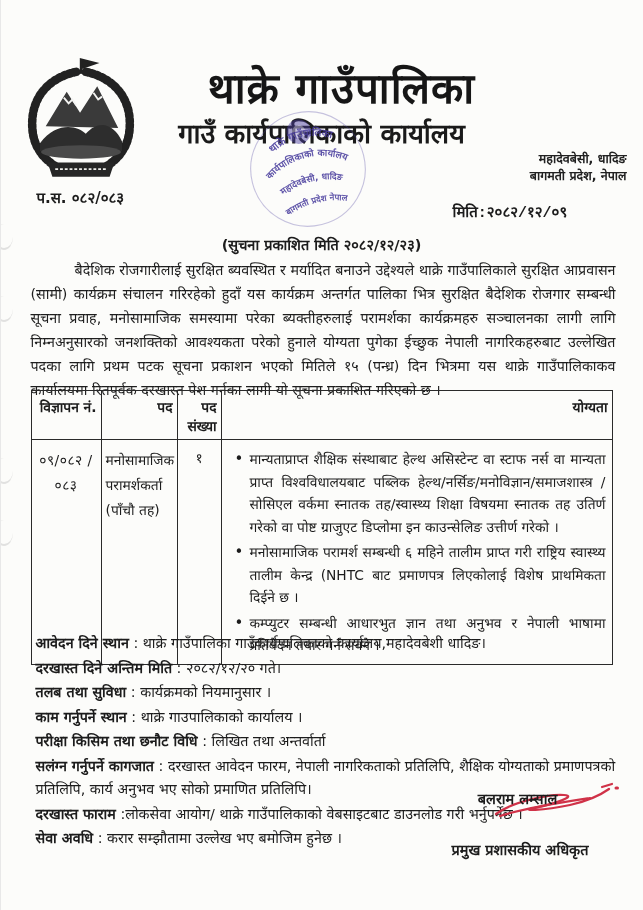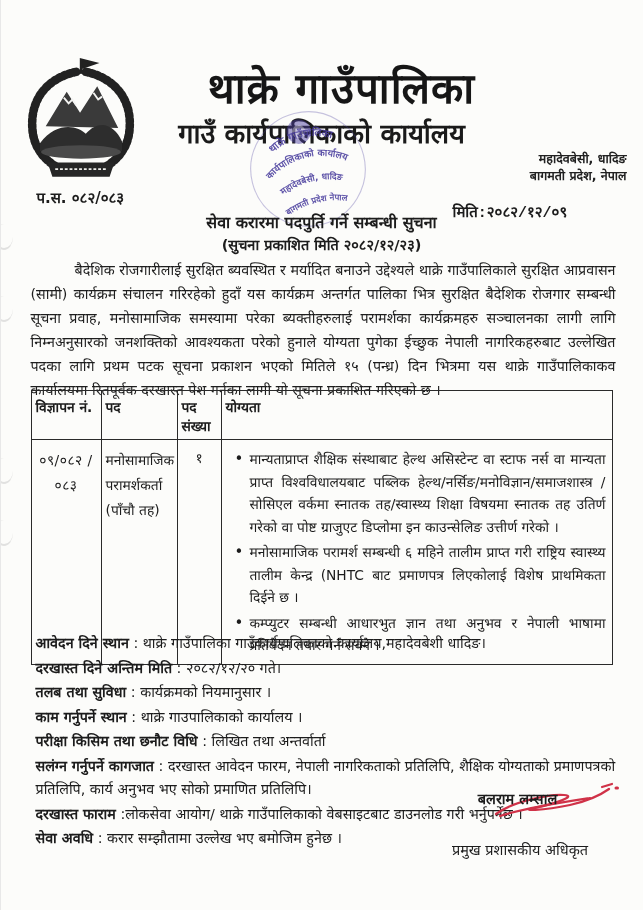--- a/index.html
+++ b/index.html
@@ -47,39 +47,39 @@
   }
   
   table.vac {
     position:absolute; left:30px; top:390px; width:582px;
     border-collapse:collapse; table-layout:fixed;
   }
   table.vac th, table.vac td {
     border:1.5px solid #2a2a2a; vertical-align:top; padding:4px 4px;
     font-size:13.8px;
   }
-  table.vac th { font-weight:700; text-align:left; height:42px; padding-top:6px; }
+  table.vac th { font-weight:700; text-align:right; height:42px; padding-top:6px; }
   table.vac td { height:160px; padding-top:8px; }
   td.c-adv, td.c-cnt { text-align:center; }
   td.c-post { padding-left:7px; line-height:25px; }
   td.c-adv { line-height:25px; letter-spacing:.5px; }
   ul.quals { list-style:none; margin:0 2px 0 8px; }
   ul.quals li {
     position:relative; padding-left:16px; margin-bottom:3px;
     line-height:22.5px; text-align:justify;
   }
   ul.quals li::before { content:"•"; position:absolute; left:1px; top:0; font-size:15px; }
   
   .details { position:absolute; left:35px; top:632px; width:580px; font-size:14.3px; }
   .detail { line-height:23.5px; margin-bottom:1px; }
   .detail .dl { font-weight:700; }
   
   .sig-squiggle { position:absolute; left:489px; top:782px; width:130px; height:40px; }
   .sig-name { position:absolute; left:432px; width:170px; top:788px; text-align:center; font-size:14.5px; font-weight:700; }
-  .sig-title { position:absolute; left:422px; width:195px; top:839px; text-align:center; font-size:14.5px; font-weight:400; }
+  .sig-title { position:absolute; left:422px; width:195px; top:839px; text-align:center; font-size:14.5px; font-weight:700; }
   
   .artifact {
     position:absolute; width:18px; height:26px; border:2px solid #cccccc;
     border-right:none; border-top:none; border-radius:50%; opacity:.55; left:-6px;
   }
 </style>
 </head>
 <body>
 
 <div class="page">
@@ -128,21 +128,20 @@
   </svg>
 
   <div class="addr">
     <div>महादेवबेसी, धादिङ</div>
     <div>बागमती प्रदेश, नेपाल</div>
   </div>
 
   <div class="refno">प.स. ०८२/०८३</div>
   <div class="date">मिति:२०८२/१२/०९</div>
 
-  <div class="notice-title">सेवा करारमा पदपुर्ति गर्ने सम्बन्धी सुचना</div>
   <div class="published">(सुचना प्रकाशित मिति २०८२/१२/२३)</div>
 
   <div class="para">बैदेशिक रोजगारीलाई सुरक्षित ब्यवस्थित र मर्यादित बनाउने उद्देश्यले थाक्रे गाउँपालिकाले सुरक्षित आप्रवासन (सामी) कार्यक्रम संचालन गरिरहेको हुदाँ यस कार्यक्रम अन्तर्गत पालिका भित्र सुरक्षित बैदेशिक रोजगार सम्बन्धी सूचना प्रवाह, मनोसामाजिक समस्यामा परेका ब्यक्तीहरुलाई परामर्शका कार्यक्रमहरु सञ्चालनका लागी लागि निम्नअनुसारको जनशक्तिको आवश्यकता परेको हुनाले योग्यता पुगेका ईच्छुक नेपाली नागरिकहरुबाट उल्लेखित पदका लागि प्रथम पटक सूचना प्रकाशन भएको मितिले १५ (पन्ध्र) दिन भित्रमा यस थाक्रे गाउँपालिकाकव कार्यालयमा रितपूर्वक दरखास्त पेश गर्नका लागी यो सूचना प्रकाशित गरिएको छ ।</div>
 
   <table class="vac">
     <colgroup>
         <col style="width:70px">
         <col style="width:76px">
         <col style="width:44px">
         <col>

